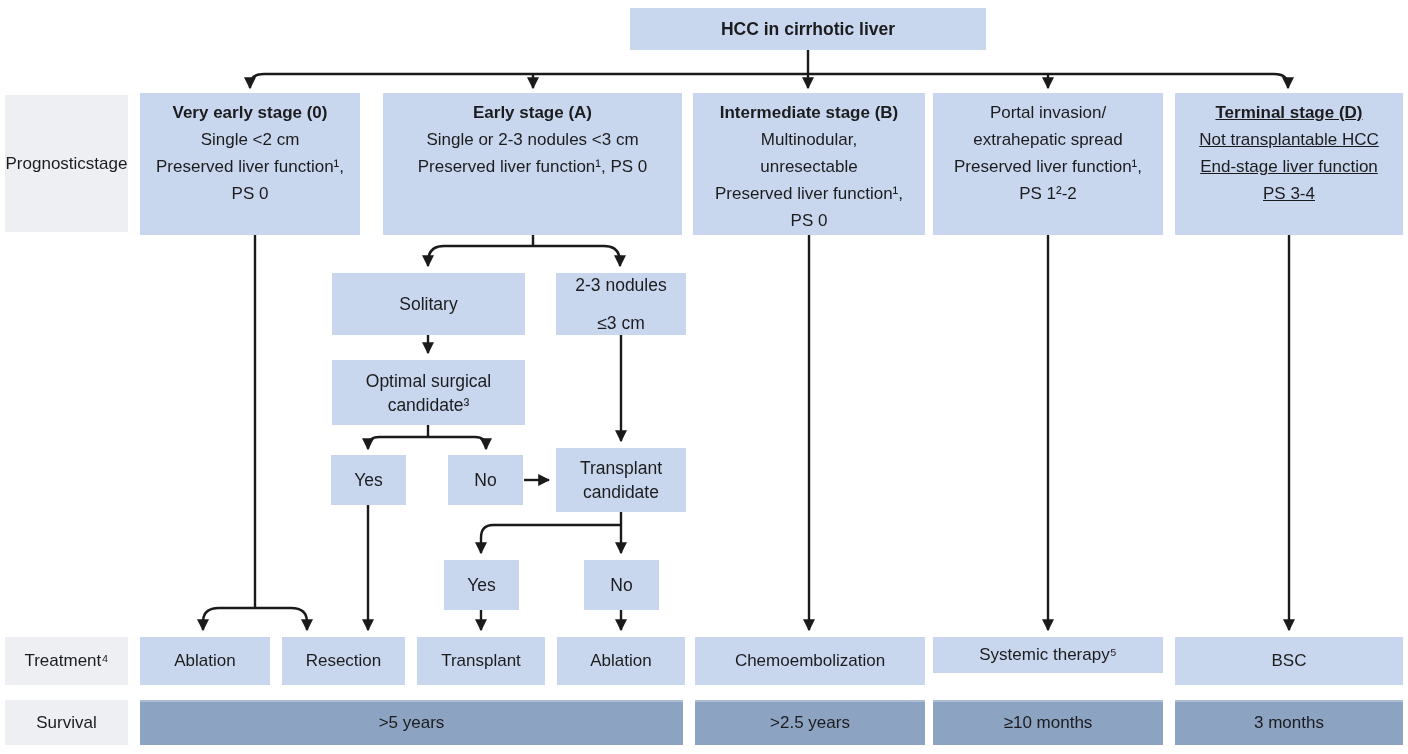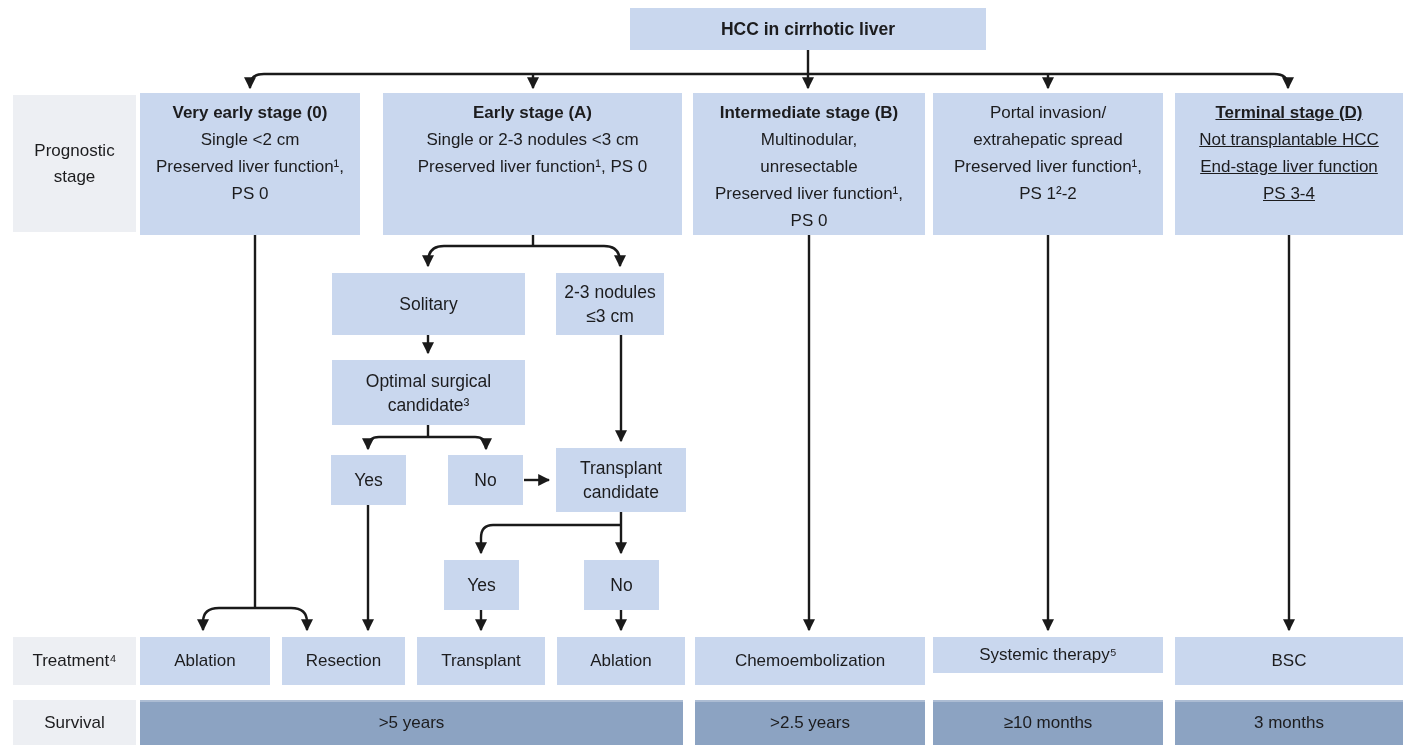--- a/index.html
+++ b/index.html
@@ -9,22 +9,22 @@
   }
   .abs{position:absolute;box-sizing:border-box;}
   .box{
     background:#c9d7ee;display:flex;flex-direction:column;align-items:center;
     justify-content:center;text-align:center;font-size:17px;line-height:24px;
   }
   .title-box{font-weight:bold;font-size:17.5px;}
   .stage-box{justify-content:flex-start;padding-top:6px;line-height:27px;}
   .stage-title{font-weight:bold;}
   .row-label{
-    background:#edeff3;display:flex;flex-direction:column;align-items:center;
-    justify-content:center;text-align:center;font-size:17px;line-height:26px;margin-left:8px;
+    background:#edeff3;display:flex;flex-direction:row;align-items:center;
+    justify-content:center;text-align:center;font-size:17px;line-height:26px;
   }
   .node-box{font-size:17.5px;}
   .treat-box{font-size:17px;}
   .surv-box{
     background:#8ca3c2;display:flex;align-items:center;justify-content:center;
     font-size:17px;box-shadow:inset 0 2px 0 rgba(255,255,255,0.28);
   }
   svg.wires{position:absolute;left:0;top:0;pointer-events:none;}
 </style>
 </head>
@@ -119,21 +119,21 @@
   <div class="abs box stage-box" style="left:1175px;top:93px;width:228px;height:142px;text-decoration:underline;">
     <div class="stage-title">Terminal stage (D)</div>
     <div>Not transplantable HCC</div>
     <div>End-stage liver function</div>
     <div>PS 3-4</div>
   </div>
 
   <div class="abs box node-box" style="left:332px;top:273px;width:193px;height:62px;">
     <div>Solitary</div>
   </div>
-  <div class="abs box node-box" style="left:556px;top:273px;width:108px;height:62px;">
+  <div class="abs box node-box" style="left:556px;top:273px;width:130px;height:62px;justify-content:space-between;">
     <div>2-3 nodules</div>
     <div>≤3 cm</div>
   </div>
   <div class="abs box node-box" style="left:332px;top:360px;width:193px;height:65px;">
     <div>Optimal surgical</div>
     <div>candidate³</div>
   </div>
   <div class="abs box node-box" style="left:331px;top:455px;width:75px;height:50px;">
     <div>Yes</div>
   </div>

